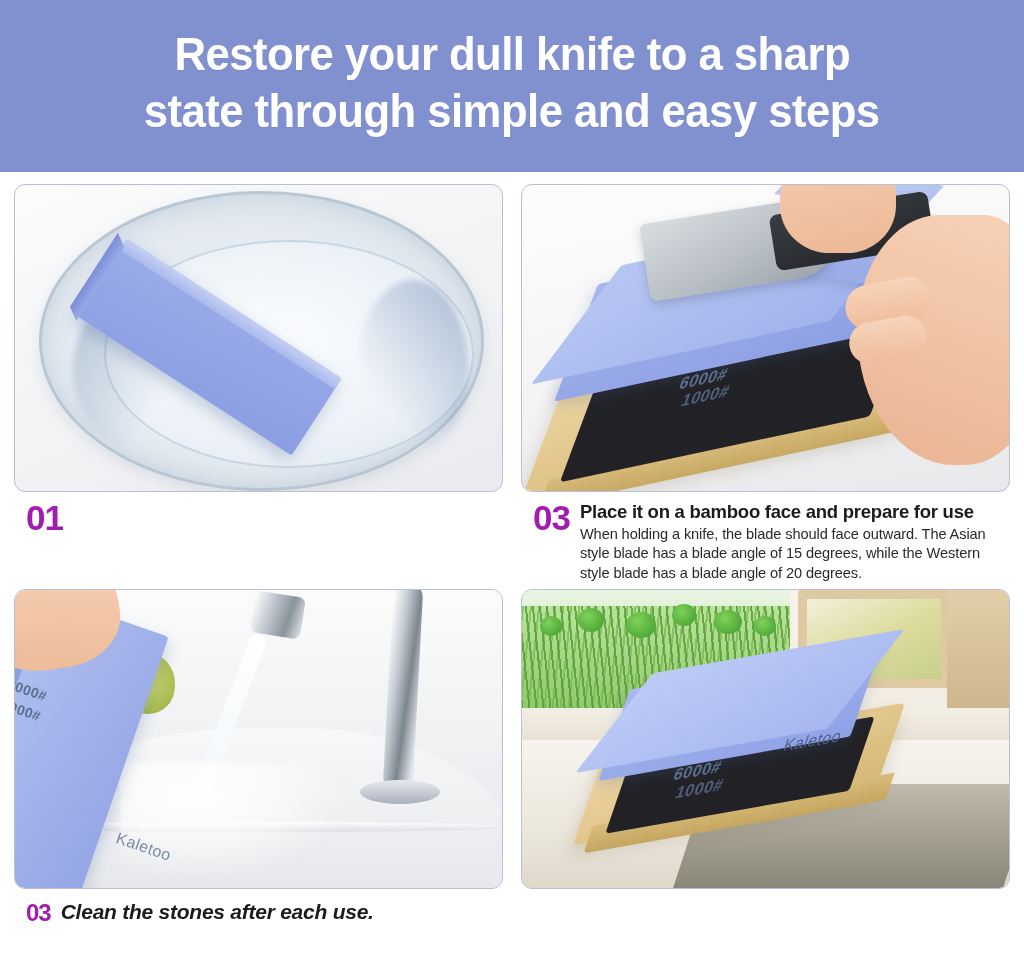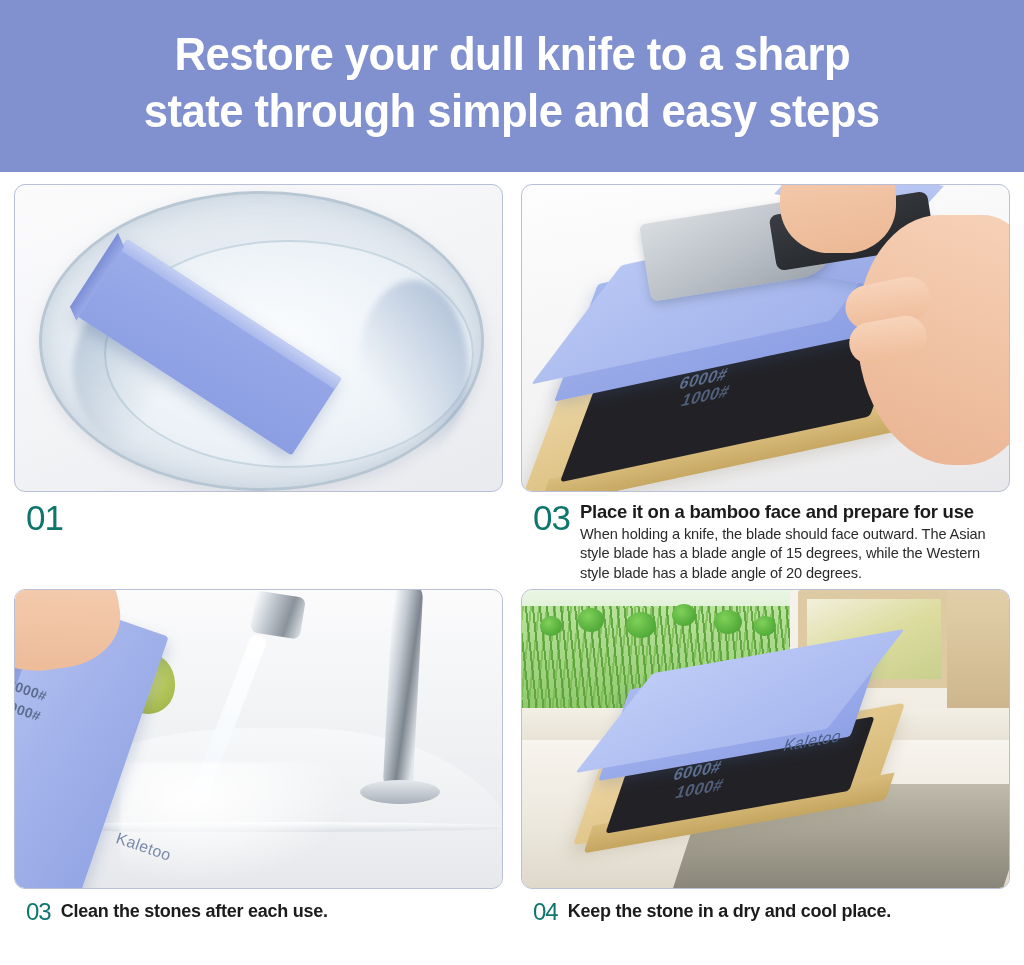--- a/index.html
+++ b/index.html
@@ -56,22 +56,22 @@
   .photo.bottom { height: 300px; }
 
   
   .caption {
     display: flex;
     align-items: flex-start;
     padding: 9px 2px 0 12px;
     gap: 10px;
   }
   .step-num {
-    color: #0f766e;
-    font-weight: normal;
+    color: #a21caf;
+    font-weight: bold;
     font-size: 35px;
     line-height: 0.93;
     letter-spacing: -1px;
     flex: 0 0 auto;
     padding-top: 1px;
   }
   .cap-text { flex: 1 1 auto; min-width: 0; }
   .cap-title {
     color: #1b1b1b;
     font-weight: bold;
@@ -81,21 +81,21 @@
   }
   .cap-sub {
     color: #2a2a2a;
     font-size: 14.6px;
     line-height: 1.33;
     letter-spacing: -0.1px;
     margin-top: 2px;
   }
   .caption.single { align-items: center; padding-top: 11px; }
   .caption.single .step-num { font-size: 24px; }
-  .caption.single .cap-title { font-size: 18px; }
+  .caption.single .cap-title { font-size: 21px; font-style: italic; }
 
   
   .p1 { background: linear-gradient(160deg,#fbfbfc 0%,#f2f3f5 55%,#e9eaee 100%); }
   .p1 .bowl {
     position: absolute; left: 24px; top: 6px; width: 445px; height: 300px;
     border-radius: 50%;
     background:
       radial-gradient(ellipse 58% 52% at 50% 56%, rgba(238,243,248,.95) 0%, rgba(226,234,242,.75) 62%, rgba(198,212,226,.45) 100%);
     border: 3px solid rgba(150,172,188,.55);
     box-shadow: inset 0 0 26px rgba(120,150,175,.30), 0 5px 14px rgba(120,140,165,.18);
@@ -503,21 +503,15 @@
       <div class="water4"></div>
       <div class="bamboo4"></div>
       <div class="bamboo4-front"></div>
       <div class="rubber4"></div>
       <div class="stone4"></div>
       <div class="stone4-top"></div>
       <div class="brand4">Kaletoo</div>
       <div class="g4 g4a">6000#</div>
       <div class="g4 g4b">1000#</div>
     </div>
-    <div class="caption single">
-      <div class="step-num">04</div>
-      <div class="cap-text">
-        <div class="cap-title">Keep the stone in a dry and cool place.</div>
-      </div>
-    </div>
   </div>
 
 </div>
 
 </body></html>

